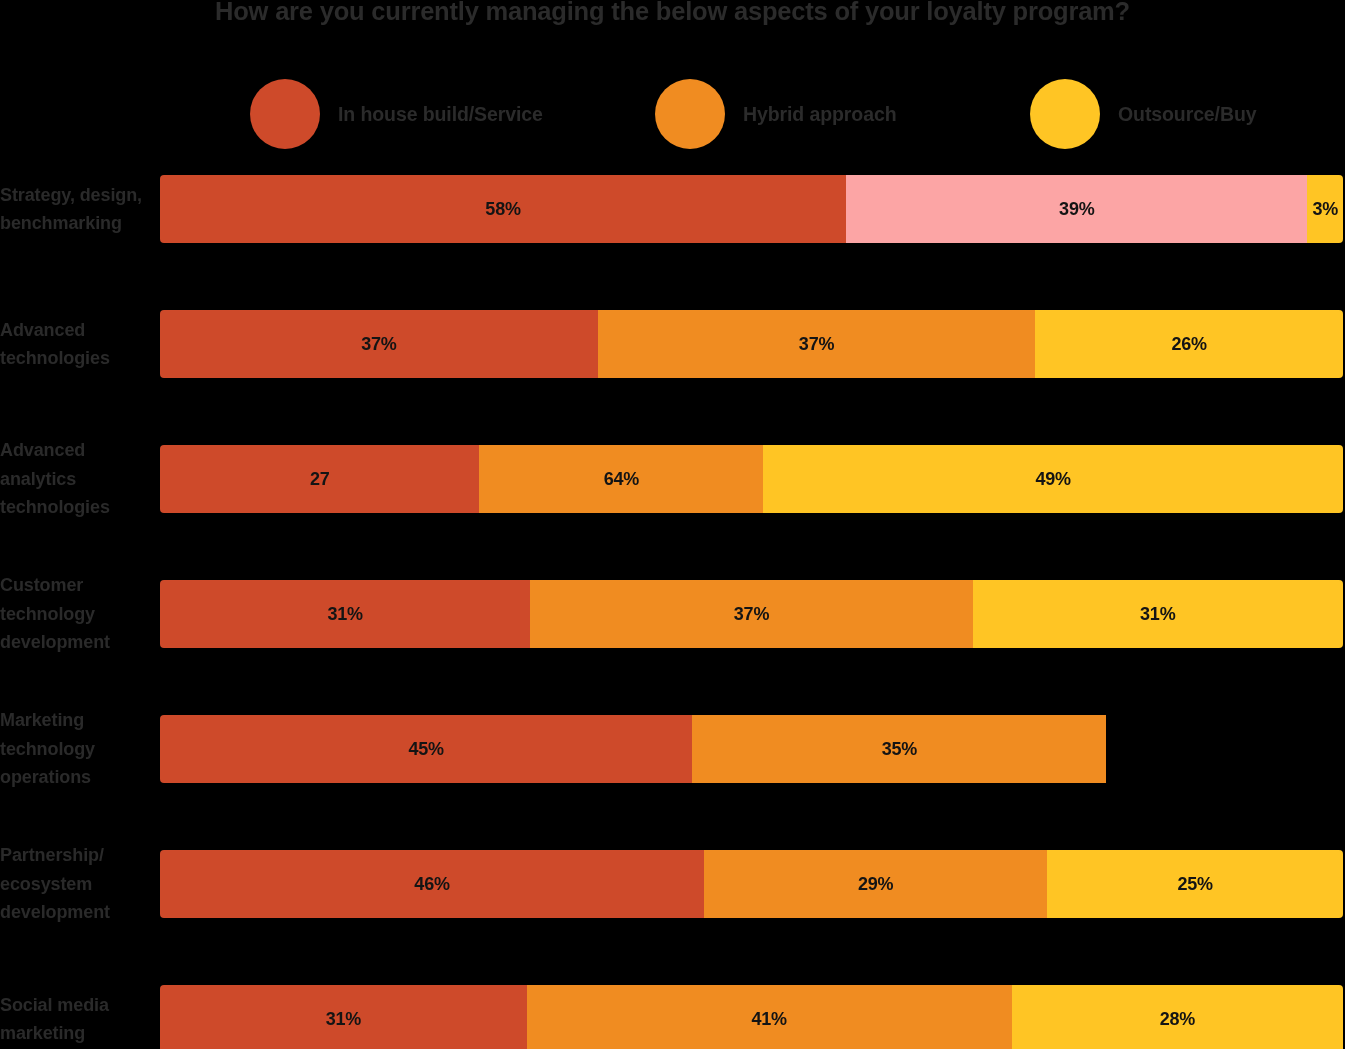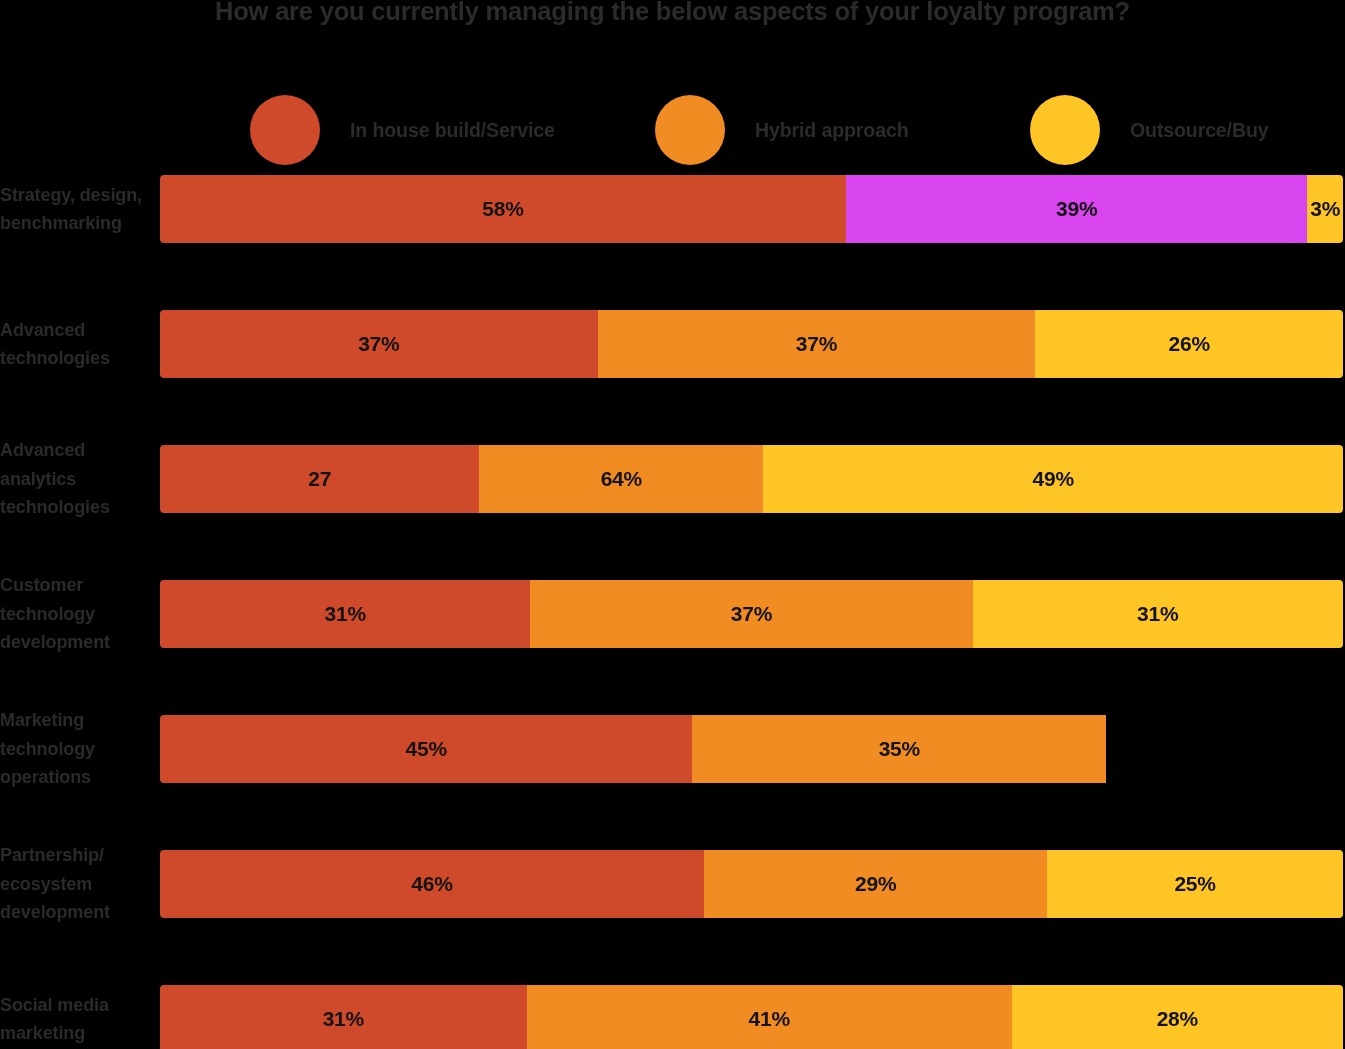--- a/index.html
+++ b/index.html
@@ -34,25 +34,25 @@
   
   #legend {
     position: absolute;
     left: 250px;
     top: 78px;
     width: 1070px;
     height: 72px;
   }
   .legend-item {
     position: absolute;
-    top: 16px;
+    top: 0;
     height: 72px;
     display: flex;
     align-items: center;
-    gap: 30px;
+    gap: 18px;
   }
   .legend-item.i0 { left: 0px; }
   .legend-item.i1 { left: 405px; text-align: center; }
   .legend-item.i2 { left: 780px; }
   .legend-dot {
     width: 70px;
     height: 70px;
     border-radius: 50%;
     flex: 0 0 auto;
   }
@@ -100,21 +100,21 @@
     height: 68px;
     display: flex;
     border-radius: 4px;
     overflow: hidden;
   }
   .seg {
     height: 68px;
     display: flex;
     align-items: center;
     justify-content: center;
-    font-size: 21px;
+    font-size: 18px;
     font-weight: 600;
     color: #141414;
     letter-spacing: -0.2px;
     box-sizing: border-box;
   }
 </style>
 </head>
 <body>
 
 <div id="chart-title">How are you currently managing the below aspects of your loyalty program?</div>
@@ -132,21 +132,21 @@
     <span class="legend-dot" style="background: rgb(255, 197, 36);"></span>
     <span class="legend-label">Outsource/Buy</span>
   </div>
 </div>
 
 <div id="plot">
     <div class="row" style="top: 10px;">
       <div class="row-label">Strategy, design, benchmarking</div>
       <div class="row-bar">
         <div class="seg" style="background: rgb(206, 74, 42); width: 58%;">58%</div>
-        <div class="seg" style="background: #d946ef; width: 39%;">39%</div>
+        <div class="seg" style="background: #fca5a5; width: 39%;">39%</div>
         <div class="seg" style="background: rgb(255, 197, 36); width: 3%;">3%</div>
       </div>
     </div>
     <div class="row" style="top: 145px;">
       <div class="row-label">Advanced technologies</div>
       <div class="row-bar">
         <div class="seg" style="background: rgb(206, 74, 42); width: 37%;">37%</div>
         <div class="seg" style="background: rgb(240, 140, 33); width: 37%;">37%</div>
         <div class="seg" style="background: rgb(255, 197, 36); width: 26%;">26%</div>
       </div>

